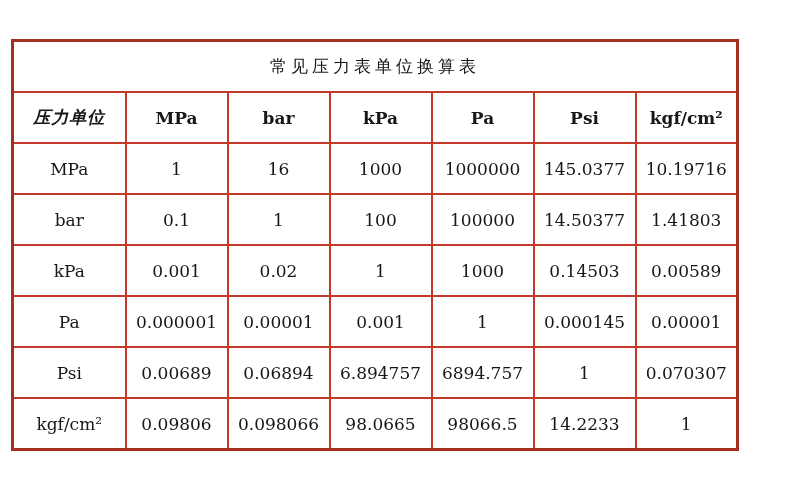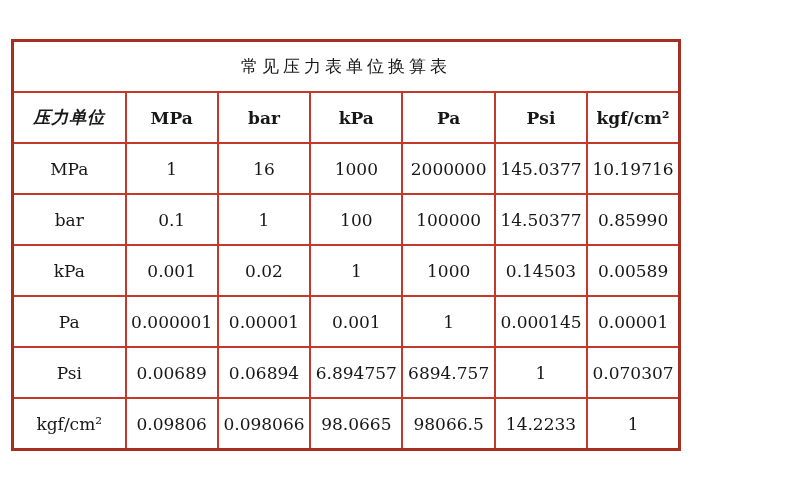--- a/index.html
+++ b/index.html
@@ -14,21 +14,21 @@
   .stage {
     position: relative;
     width: 800px;
     height: 500px;
     background: #ffffff;
   }
   table.conv-table {
     position: absolute;
     left: 11px;
     top: 39px;
-    width: 670px;
+    width: 728px;
     border-collapse: collapse;
     table-layout: fixed;
   }
   table.conv-table td,
   table.conv-table th {
     border: 2px solid var(--grid-border, #c4392a);
     text-align: center;
     vertical-align: middle;
     background: var(--cell-bg, #ffffff);
     color: var(--cell-text, #171717);
@@ -94,32 +94,32 @@
         <th>kPa</th>
         <th>Pa</th>
         <th>Psi</th>
         <th>kgf/cm²</th>
       </tr>
       <tr>
         <th class="row-label">MPa</th>
         <td class="diag">1</td>
         <td>16</td>
         <td>1000</td>
-        <td>2000000</td>
+        <td>1000000</td>
         <td>145.0377</td>
         <td>10.19716</td>
       </tr>
       <tr>
         <th class="row-label">bar</th>
         <td>0.1</td>
         <td class="diag">1</td>
         <td>100</td>
         <td>100000</td>
         <td>14.50377</td>
-        <td>0.85990</td>
+        <td>1.41803</td>
       </tr>
       <tr>
         <th class="row-label">kPa</th>
         <td>0.001</td>
         <td>0.02</td>
         <td class="diag">1</td>
         <td>1000</td>
         <td>0.14503</td>
         <td>0.00589</td>
       </tr>

